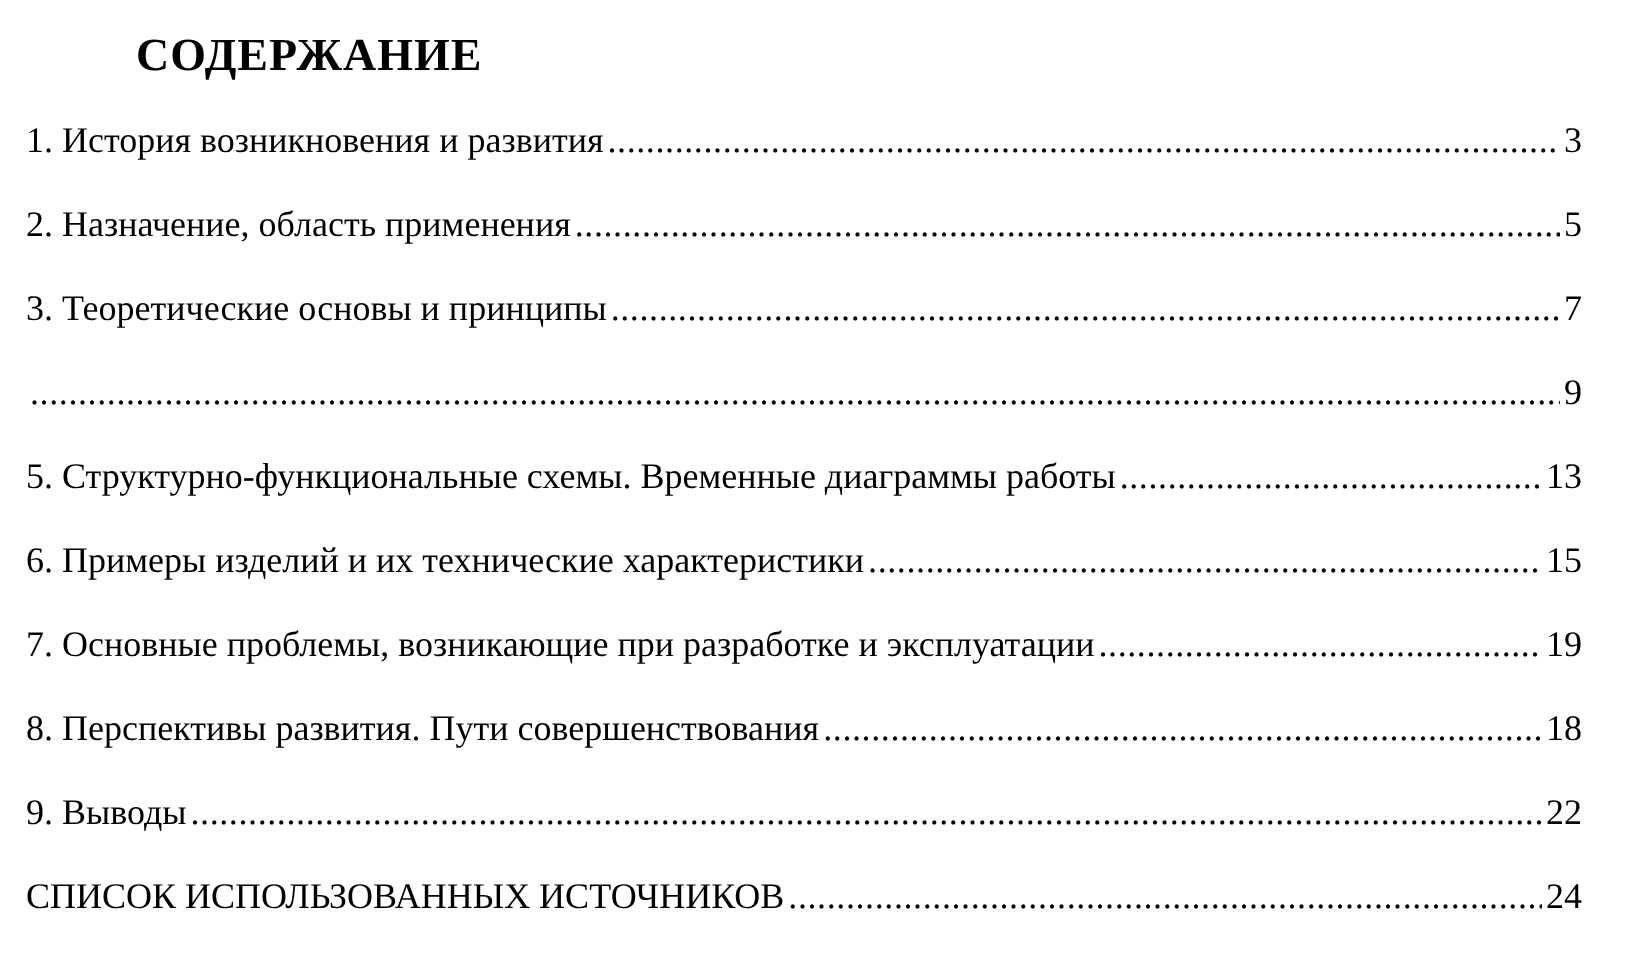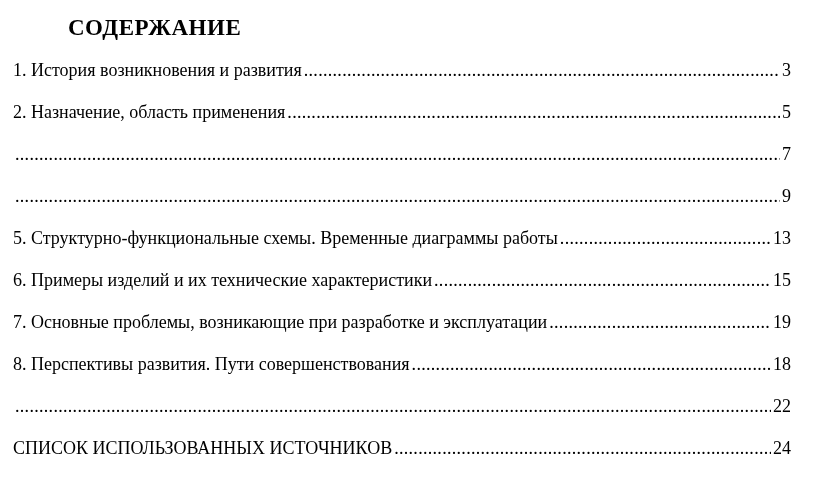--- a/index.html
+++ b/index.html
@@ -64,20 +64,21 @@
     <span class="pagenum">3</span>
   </div>
 
   <div class="row">
     <span class="label">2. Назначение, область применения</span>
     <span class="leader" aria-hidden="true">....................................................................................................................................................................................................................................................................</span>
     <span class="pagenum">5</span>
   </div>
 
   <div class="row">
+    <span class="label">3. Теоретические основы и принципы</span>
     <span class="leader" aria-hidden="true">....................................................................................................................................................................................................................................................................</span>
     <span class="pagenum">7</span>
   </div>
 
   <div class="row">
     <span class="leader" aria-hidden="true">....................................................................................................................................................................................................................................................................</span>
     <span class="pagenum">9</span>
   </div>
 
   <div class="row">
@@ -98,20 +99,21 @@
     <span class="pagenum">19</span>
   </div>
 
   <div class="row">
     <span class="label">8. Перспективы развития. Пути совершенствования</span>
     <span class="leader" aria-hidden="true">....................................................................................................................................................................................................................................................................</span>
     <span class="pagenum">18</span>
   </div>
 
   <div class="row">
+    <span class="label">9. Выводы</span>
     <span class="leader" aria-hidden="true">....................................................................................................................................................................................................................................................................</span>
     <span class="pagenum">22</span>
   </div>
 
   <div class="row">
     <span class="label">СПИСОК ИСПОЛЬЗОВАННЫХ ИСТОЧНИКОВ</span>
     <span class="leader" aria-hidden="true">....................................................................................................................................................................................................................................................................</span>
     <span class="pagenum">24</span>
   </div>
 </div>

